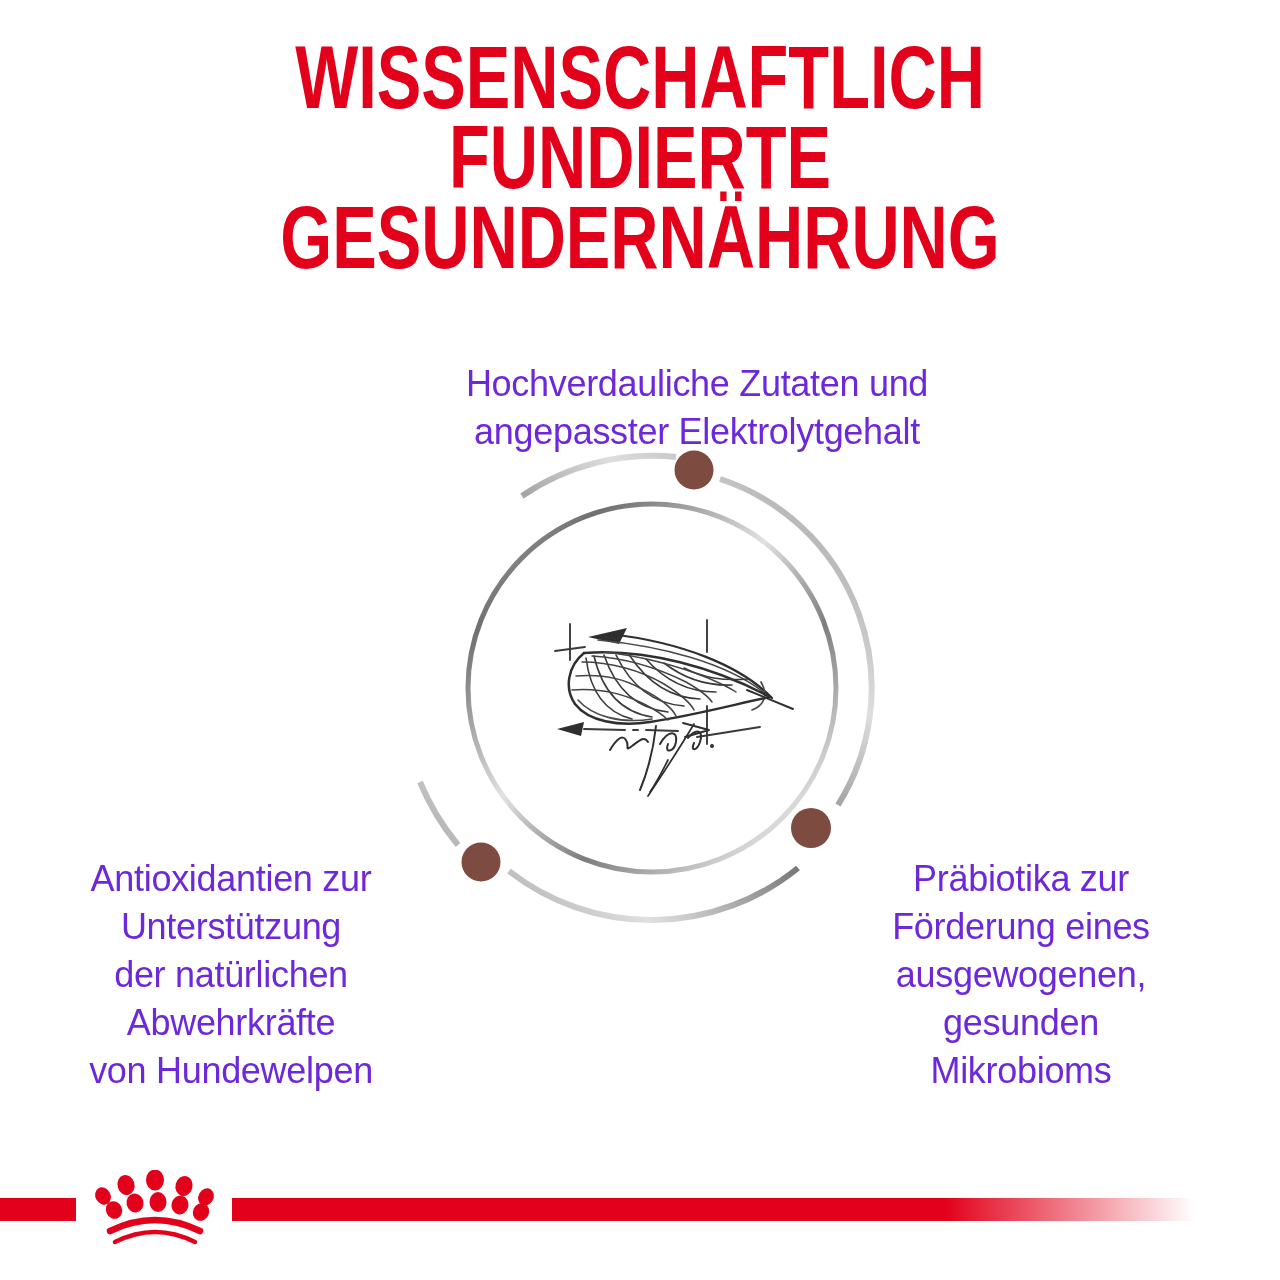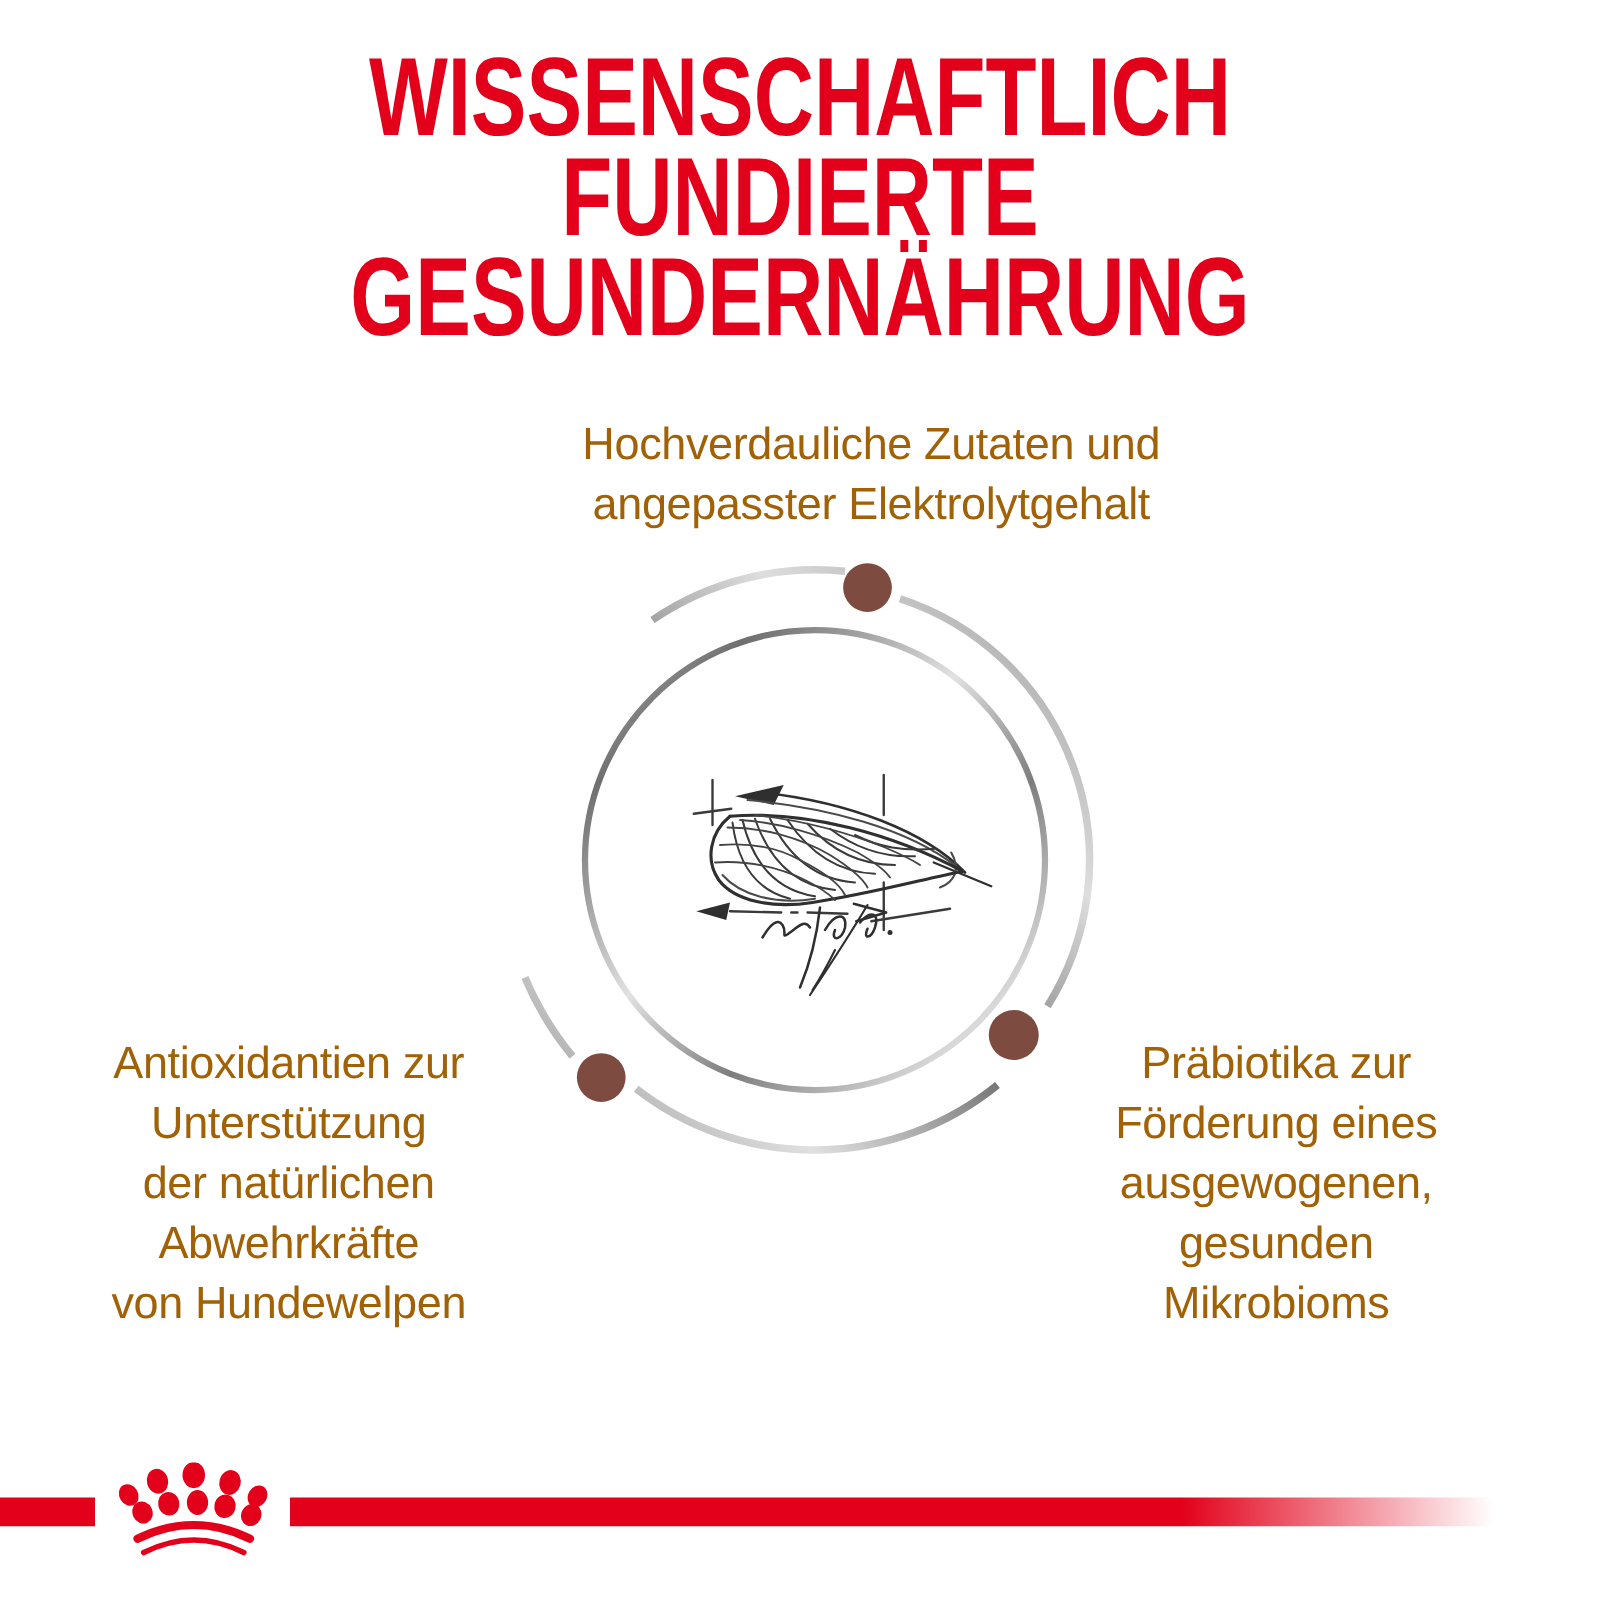--- a/index.html
+++ b/index.html
@@ -7,22 +7,22 @@
     position:relative;width:1280px;height:1280px;background:#ffffff;
     overflow:hidden;font-family:"Liberation Sans", sans-serif;padding-left:38px;
   }
   .headline{
     position:absolute;left:0;top:37px;width:1280px;text-align:center;
     color:#e2001a;font-weight:bold;font-size:89px;line-height:80px;
     letter-spacing:0px;white-space:pre-line;
     transform:scaleX(0.75);transform-origin:50% 0;
   }
   .benefit{
-    position:absolute;color:#a16207;font-size:36px;line-height:48px;
-    text-align:center;white-space:pre-line;letter-spacing:-0.3px;
+    position:absolute;color:#6d28d9;font-size:36px;line-height:48px;
+    text-align:center;white-space:pre-line;letter-spacing:-0.3px;margin-top:29px;
   }
   .benefit.top{left:397px;top:331px;width:600px;}
   .benefit.left{left:31px;top:826px;width:400px;}
   .benefit.right{left:821px;top:826px;width:400px;}
   .diagram{position:absolute;left:390px;top:425px;width:530px;height:530px;}
   .bar-left{
     position:absolute;left:0;top:1198px;width:76px;height:23px;background:#e2001a;
   }
   .bar-right{
     position:absolute;left:232px;top:1198px;width:963px;height:23px;

